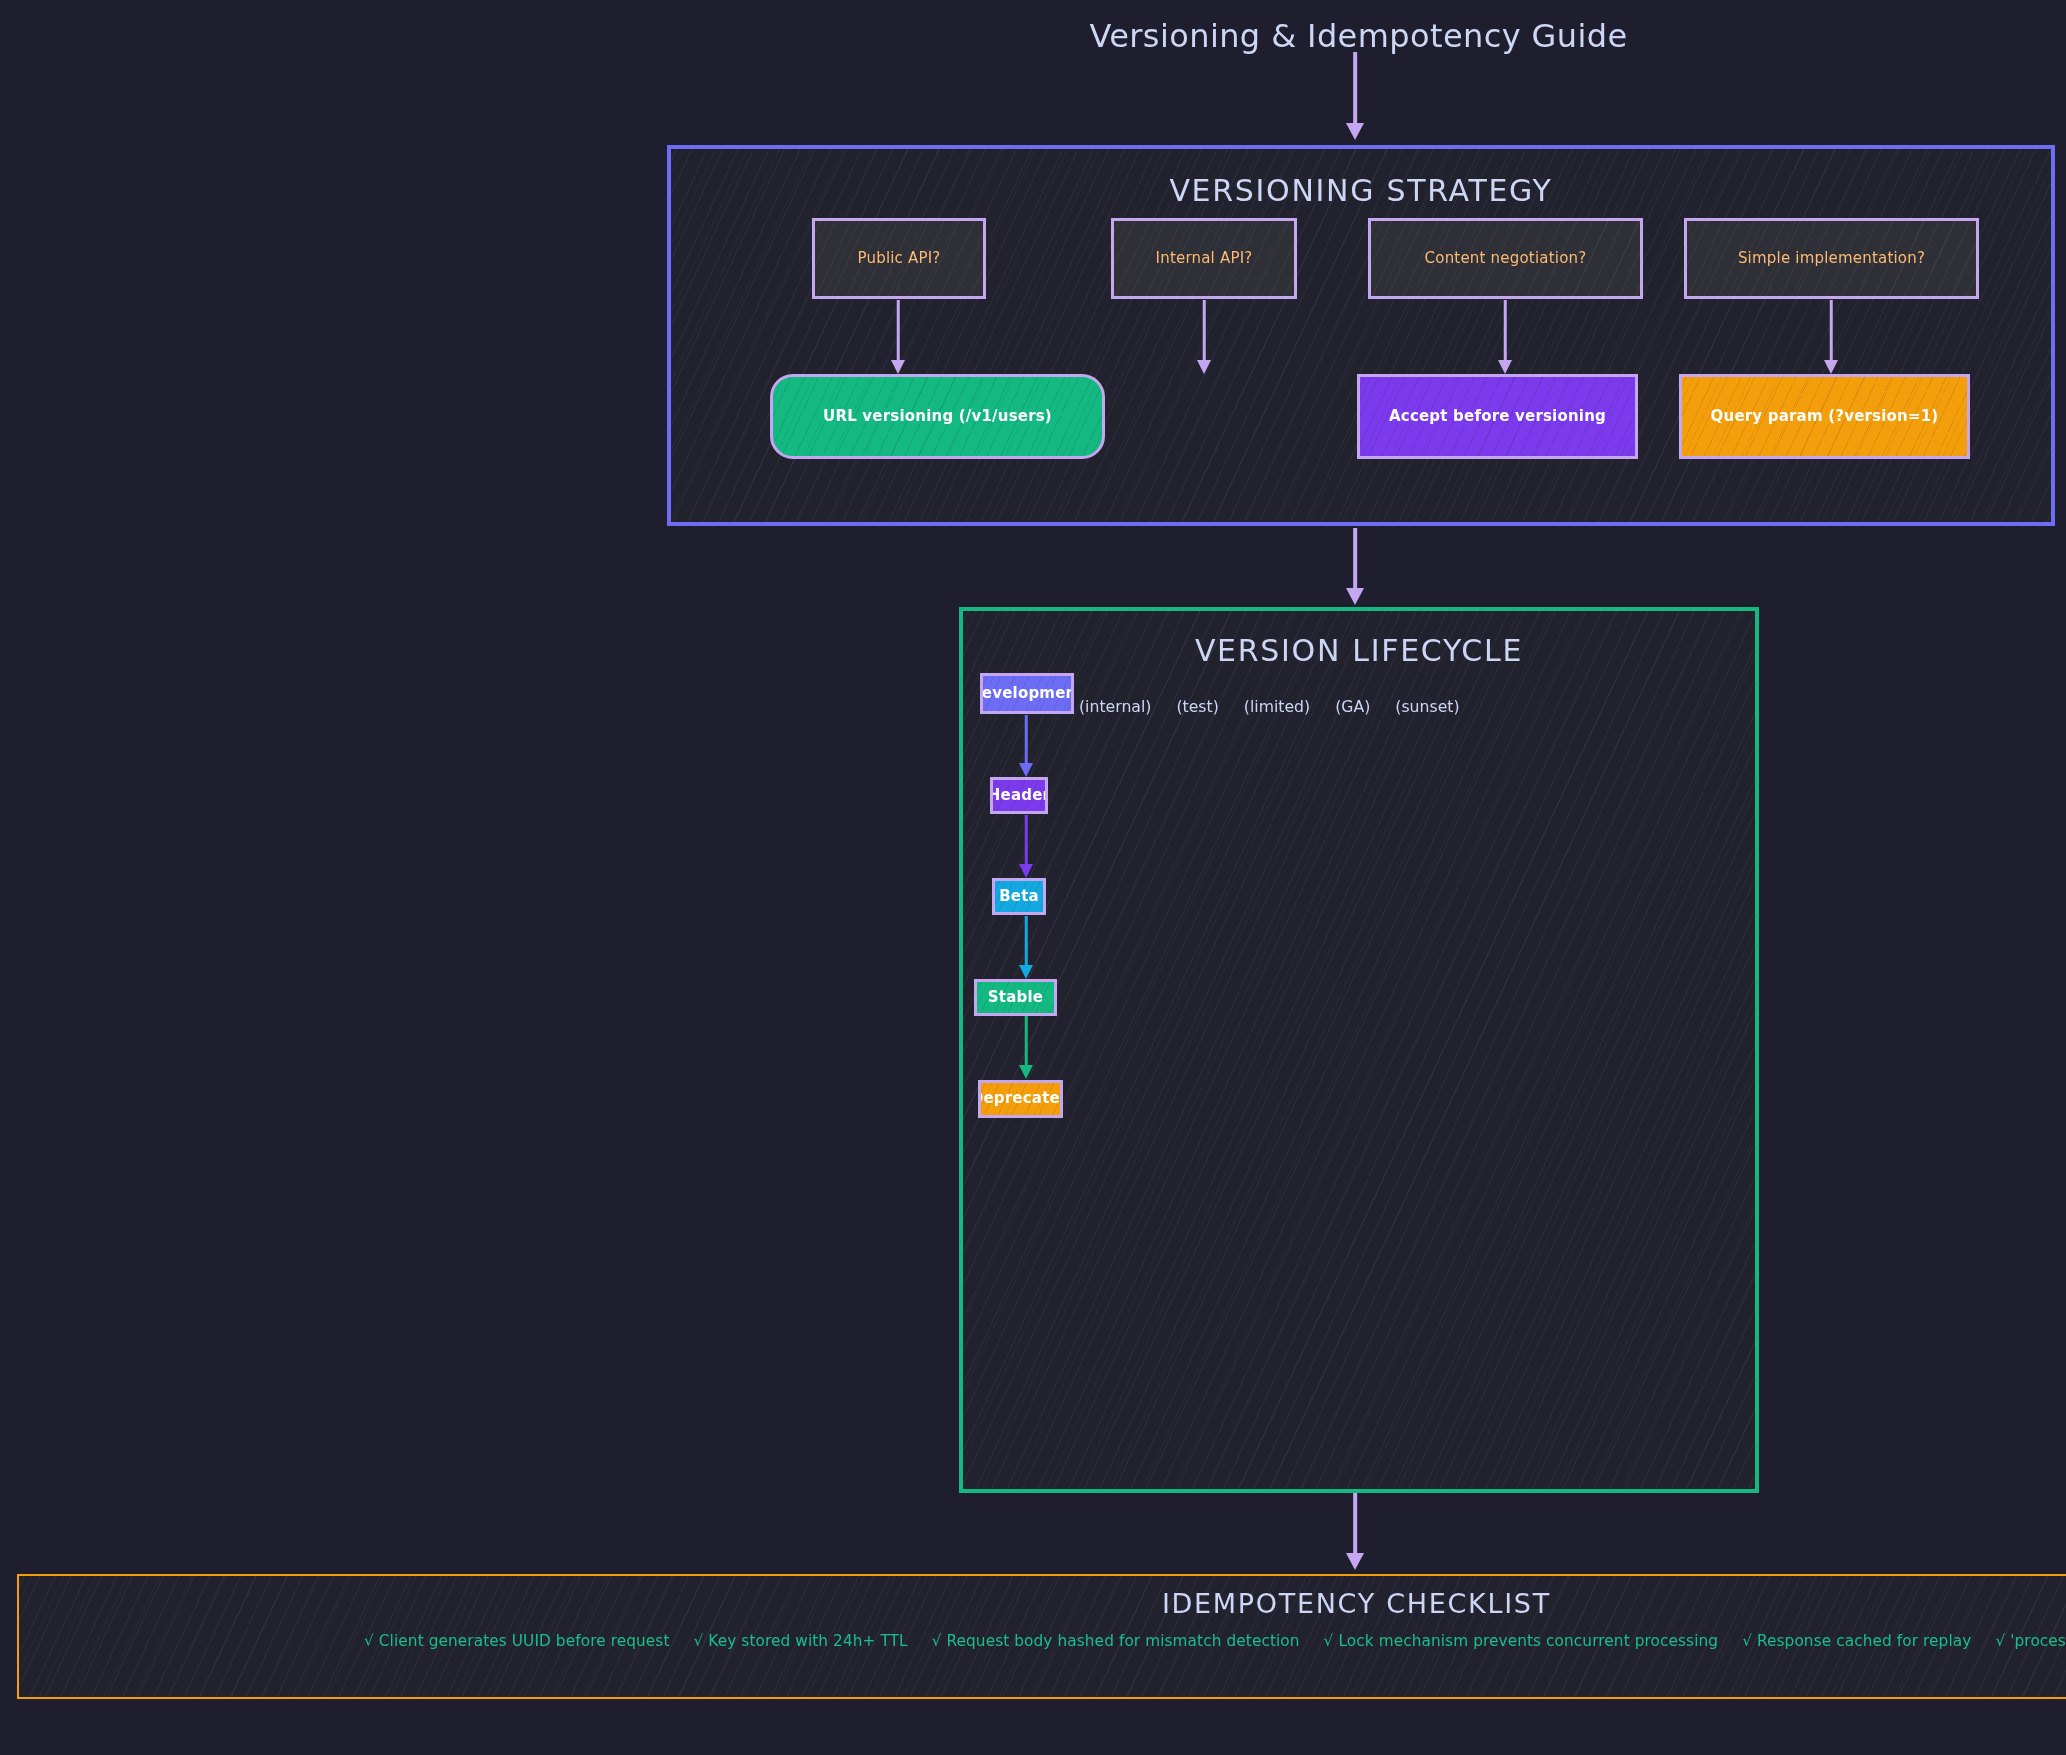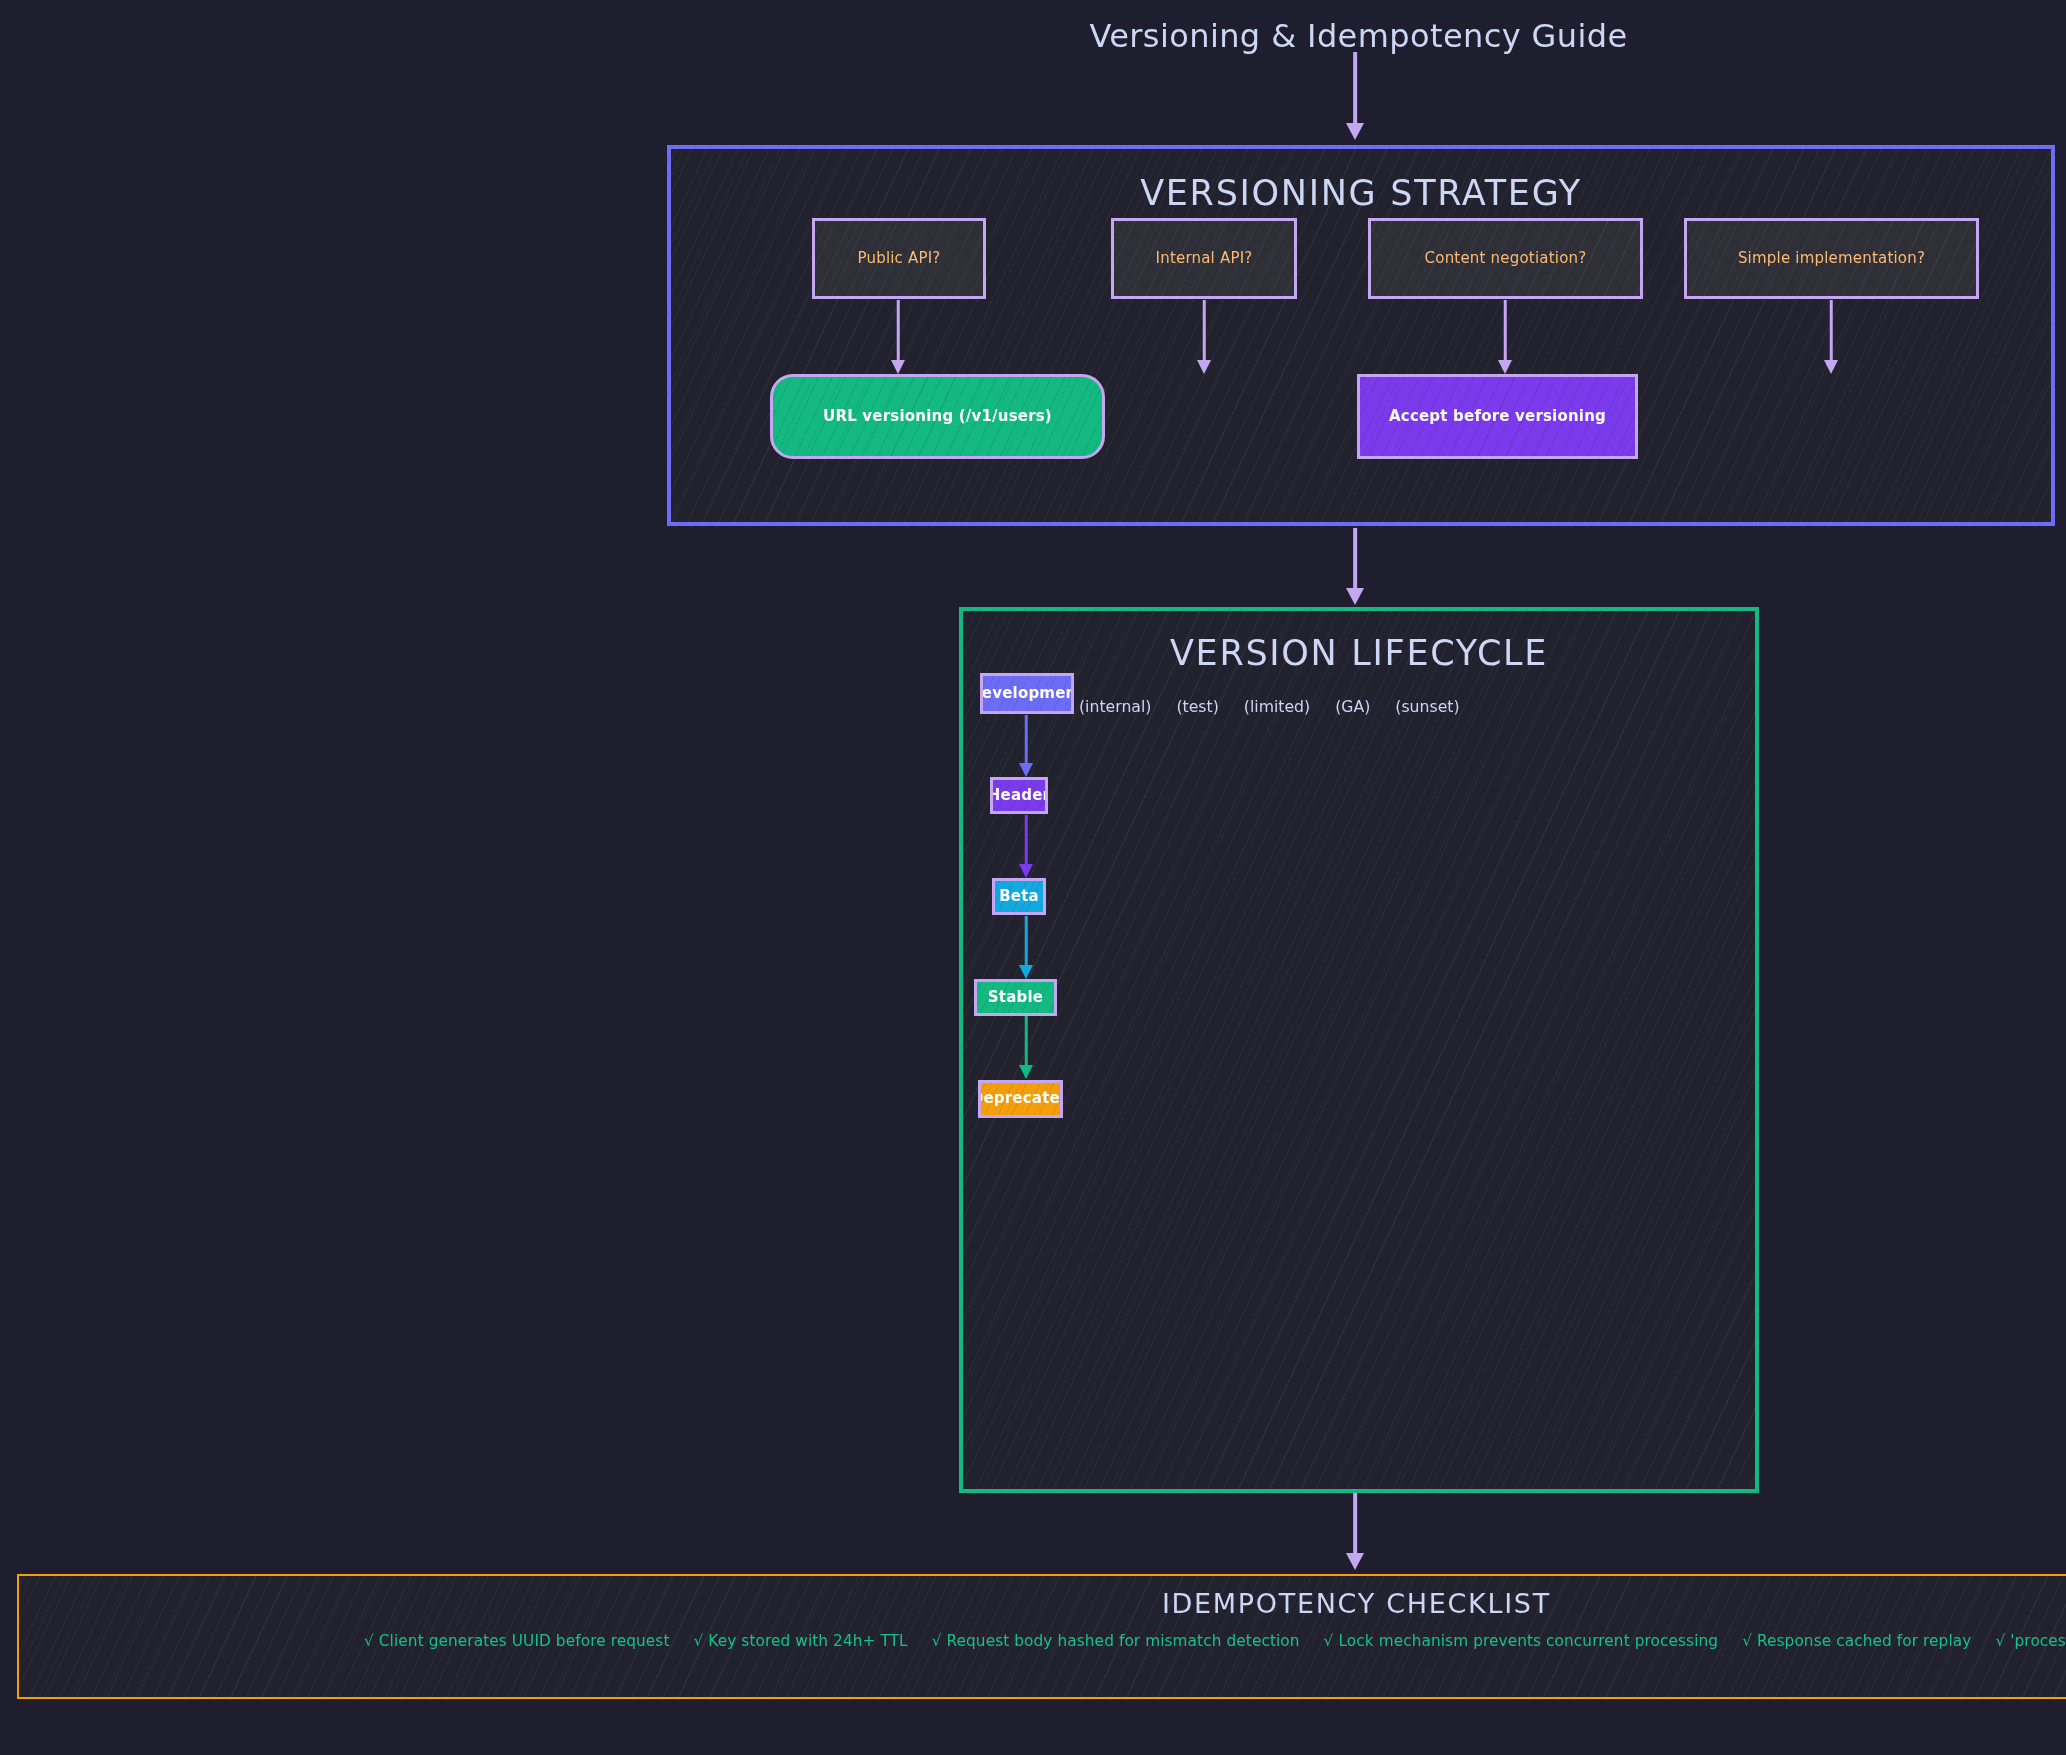--- a/index.html
+++ b/index.html
@@ -74,21 +74,21 @@
   .group {
     position: absolute;
     box-sizing: border-box;
     overflow: hidden;
   }
   .group > .group-title {
     position: absolute;
     left: 0;
     width: 100%;
     text-align: center;
-    font-size: 35px;
+    font-size: 30px;
     letter-spacing: 1.7px;
     color: #cdd6f4;
   }
 
   #group-versioning {
     left: 667px; top: 145px;
     width: 1388px; height: 381px;
     border: 4.5px solid #6c6cf5;
     background: #22222f;
   }
@@ -242,20 +242,23 @@
     <div class="shaft"></div>
     <div class="head"></div>
   </div>
 
   <div class="node solid hatch hatch-dark" style="left:99px; top:225px; width:335px; height:85px; background:#13b981;border-radius:23px;">
     <span class="node-label">URL versioning (/v1/users)</span>
   </div>
   <div class="node solid hatch hatch-dark" style="left:686px; top:225px; width:281px; height:85px; background:#7c3aed;">
     <span class="node-label">Accept before versioning</span>
   </div>
+  <div class="node solid hatch hatch-dark" style="left:1008px; top:225px; width:291px; height:85px; background:#f59e0b;">
+    <span class="node-label">Query param (?version=1)</span>
+  </div>
 </div>
 
 <div class="arrow thick" style="left:1346px; top:528px; width:18px; height:77px; color:#c4a7f0;">
   <div class="shaft"></div>
   <div class="head"></div>
 </div>
 
 <div class="group hatch" id="group-lifecycle">
   <div class="group-title">VERSION LIFECYCLE</div>
 

